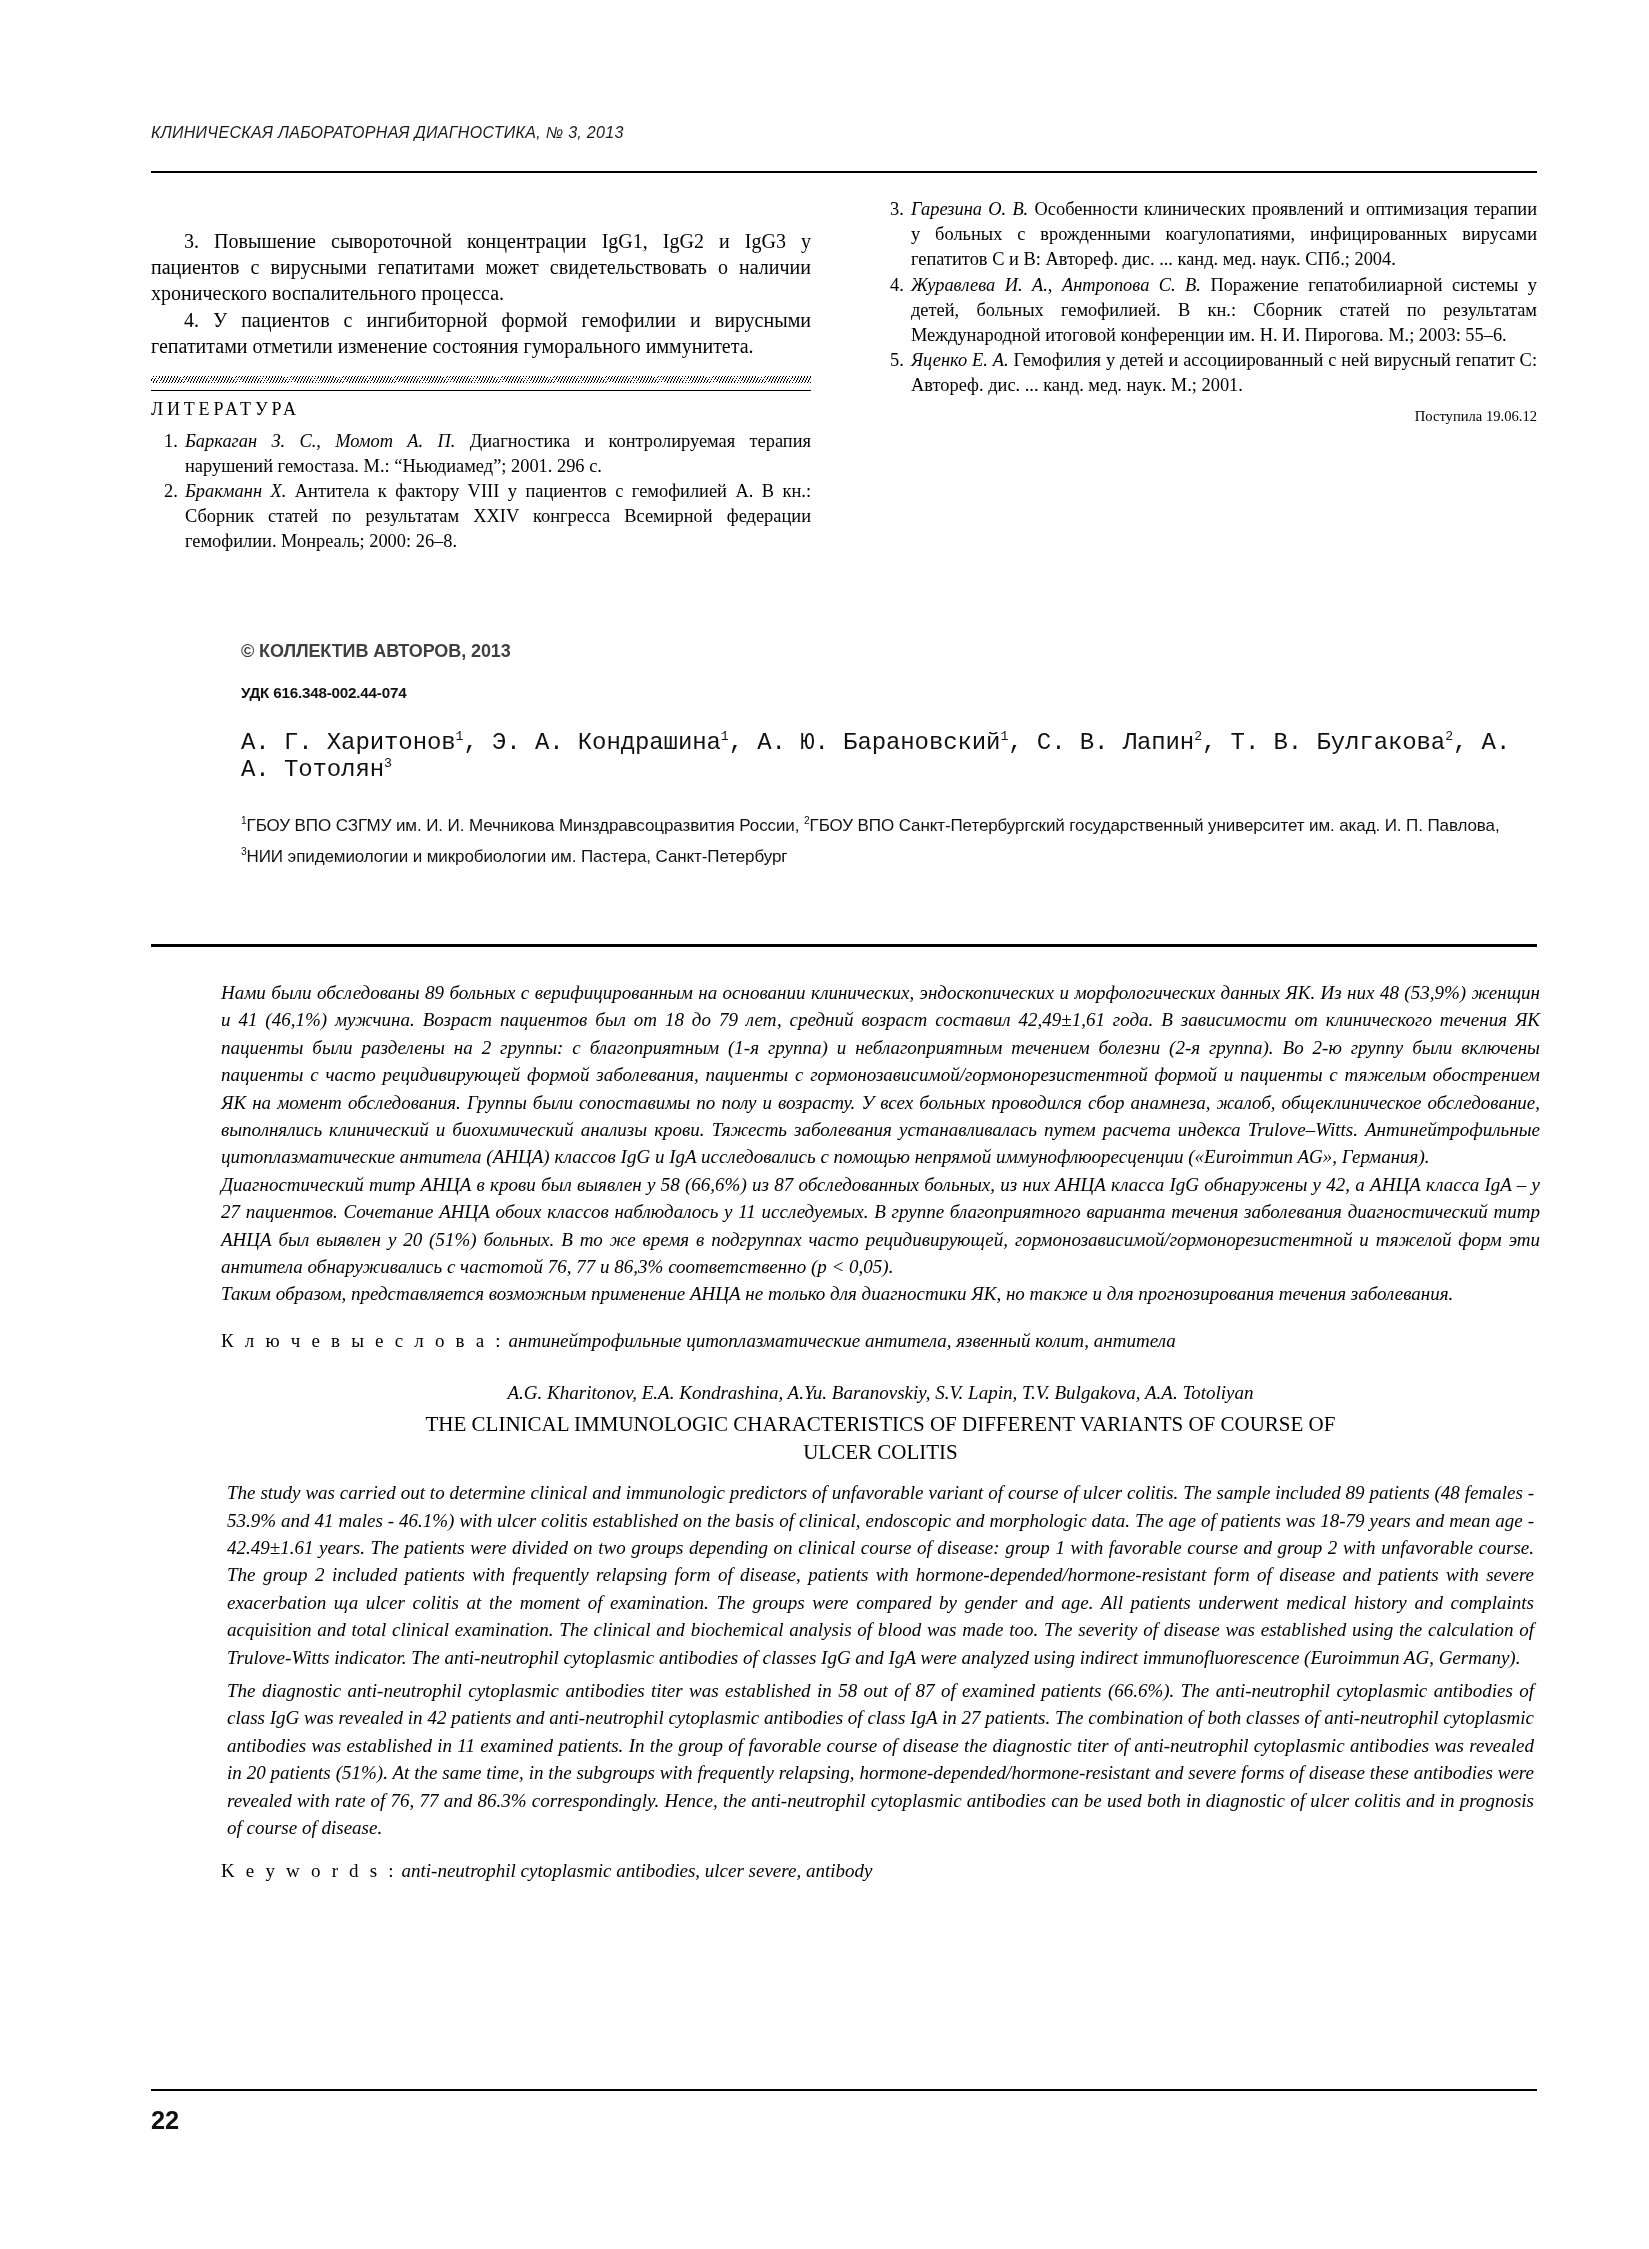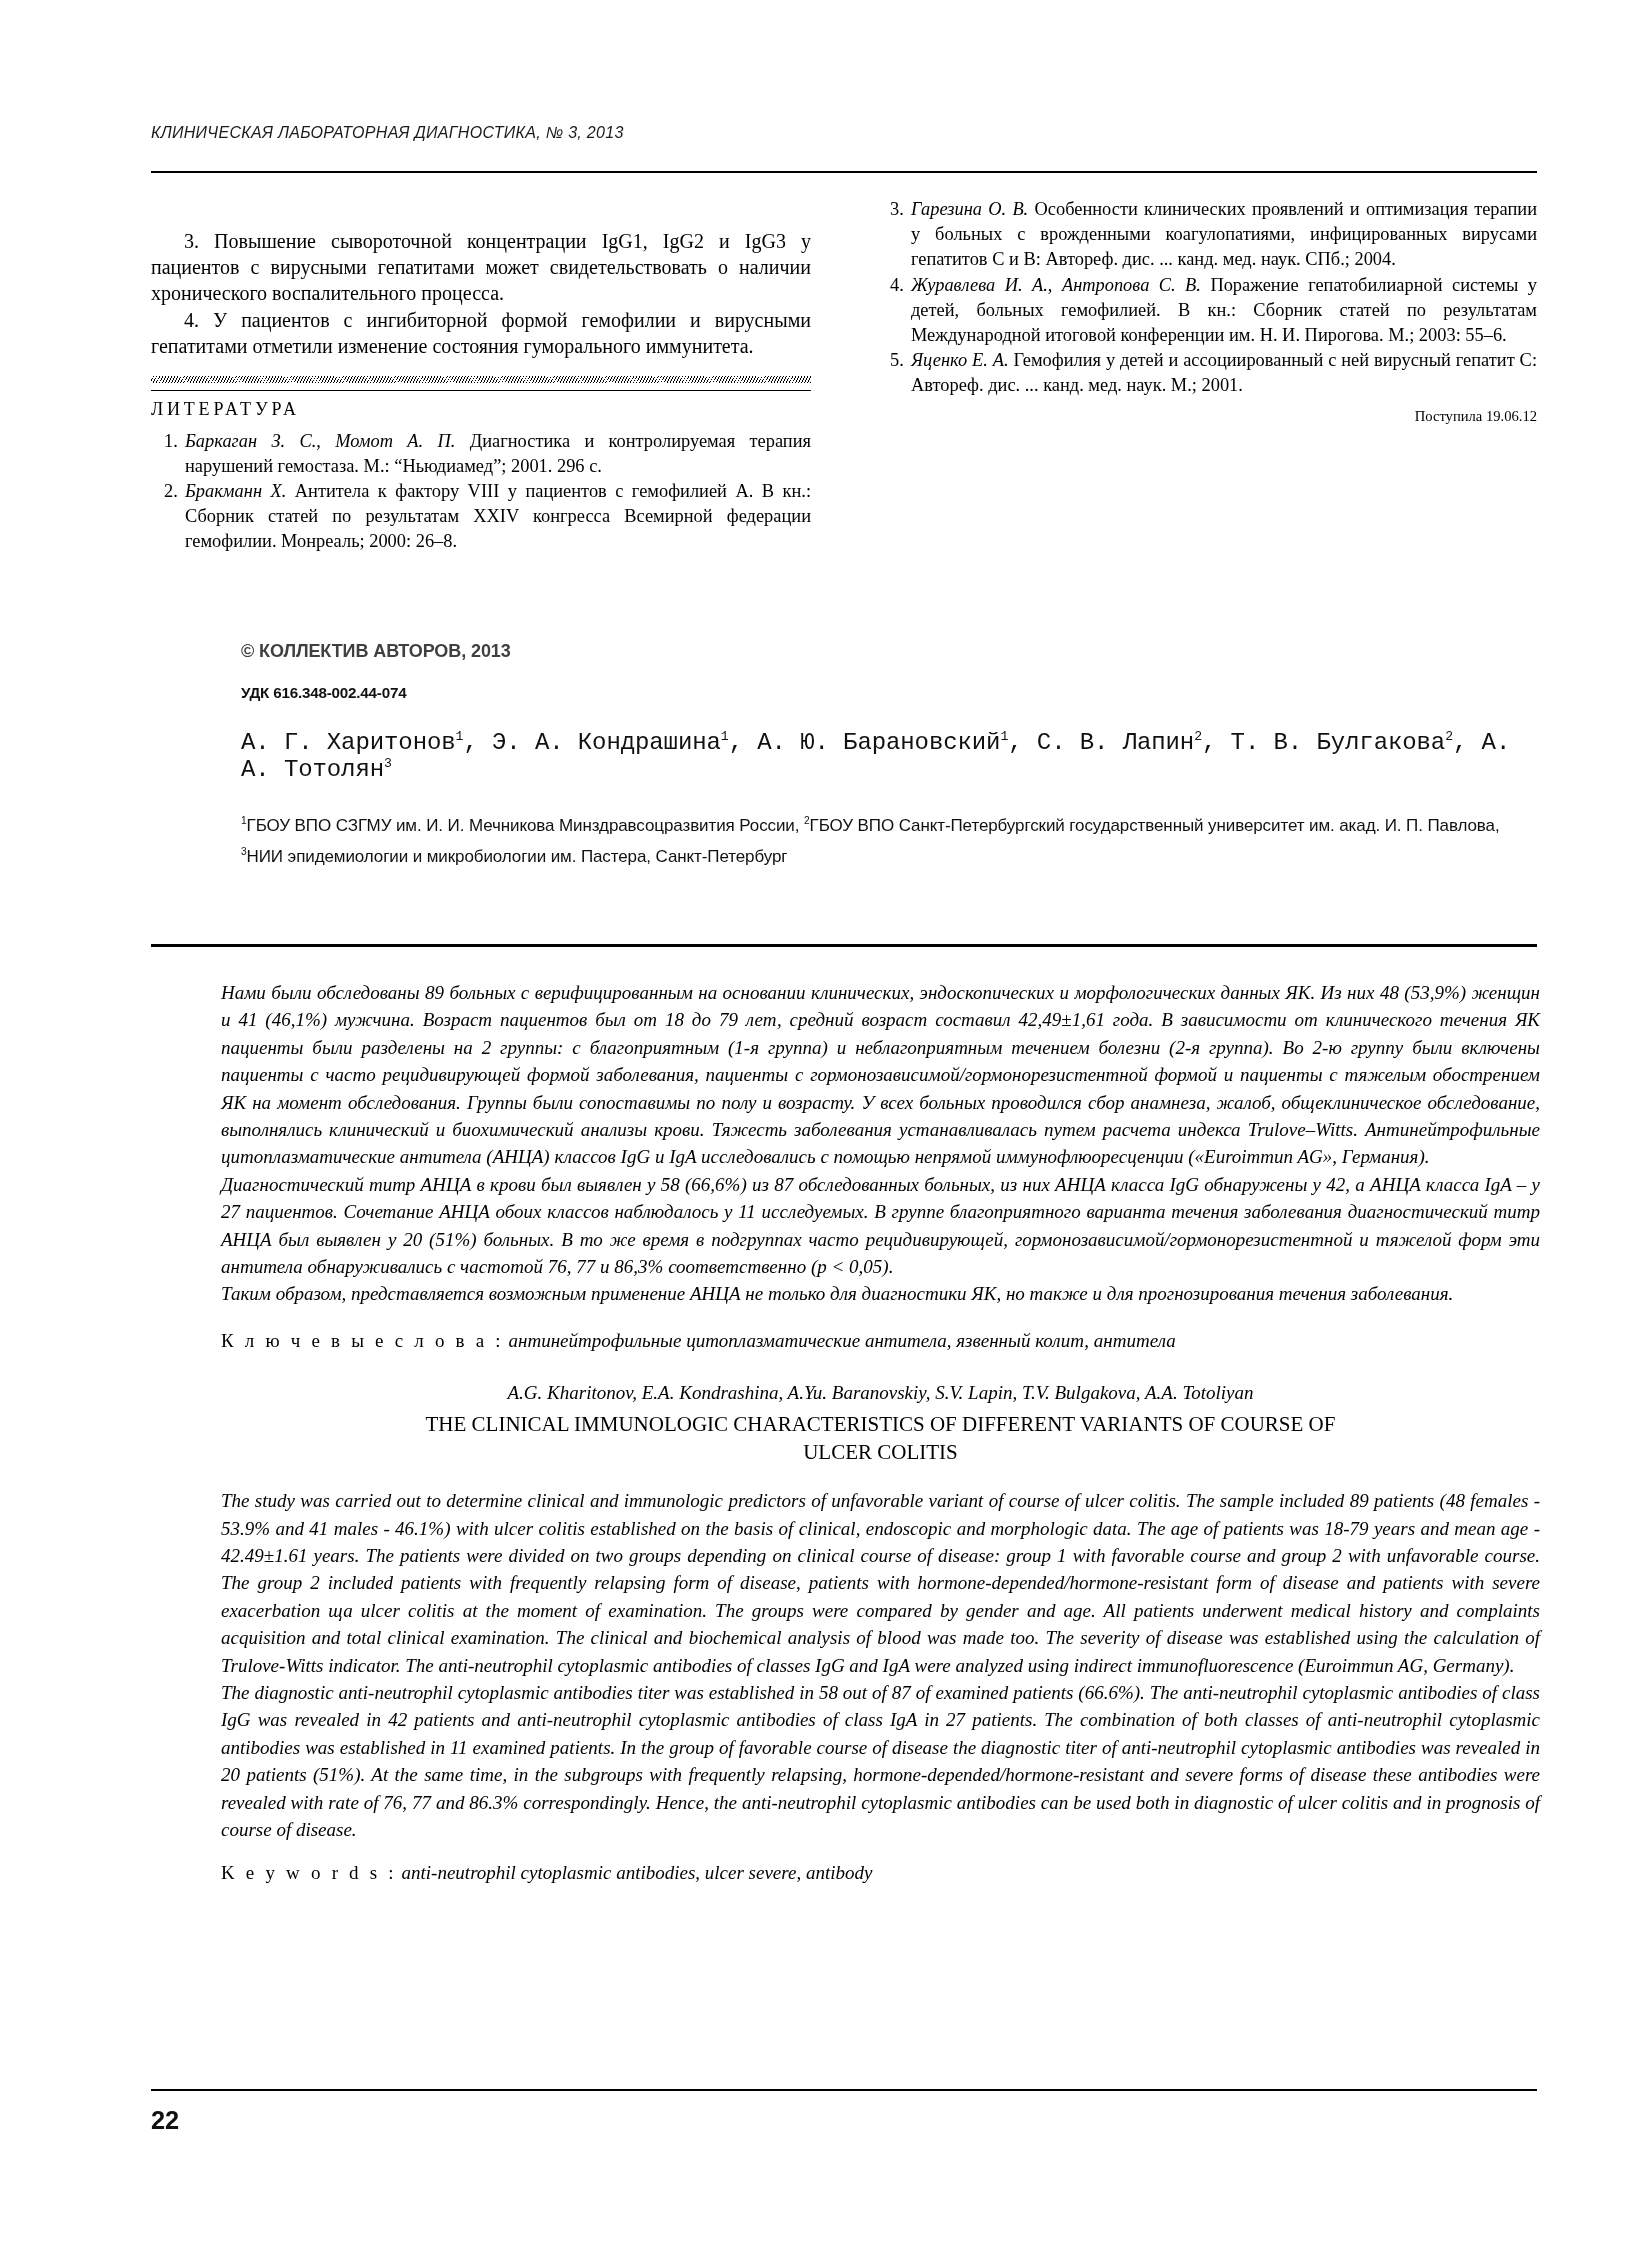--- a/index.html
+++ b/index.html
@@ -216,29 +216,29 @@
     font-family: "Liberation Serif", serif;
     font-style: italic;
     font-size: 19px;
     margin: 28px 0 6.3px 0;
   }
   .en-title {
     text-align: center;
     font-family: "Liberation Serif", serif;
     font-size: 21px;
     line-height: 28px;
-    margin: 0 0 21px 0;
+    margin: 0 0 13px 0;
   }
   .abs-en {
     font-family: "Liberation Serif", serif;
     font-style: italic;
     font-size: 19px;
     line-height: 27.4px;
     text-align: justify;
-    margin: 0;
+    margin: 6px;
   }
   .kw-en {
     font-family: "Liberation Serif", serif;
     font-size: 19px;
     margin: 19px 0 0 0;
   }
 
   .rule-bottom {
     position: absolute;
     left: 151px;

